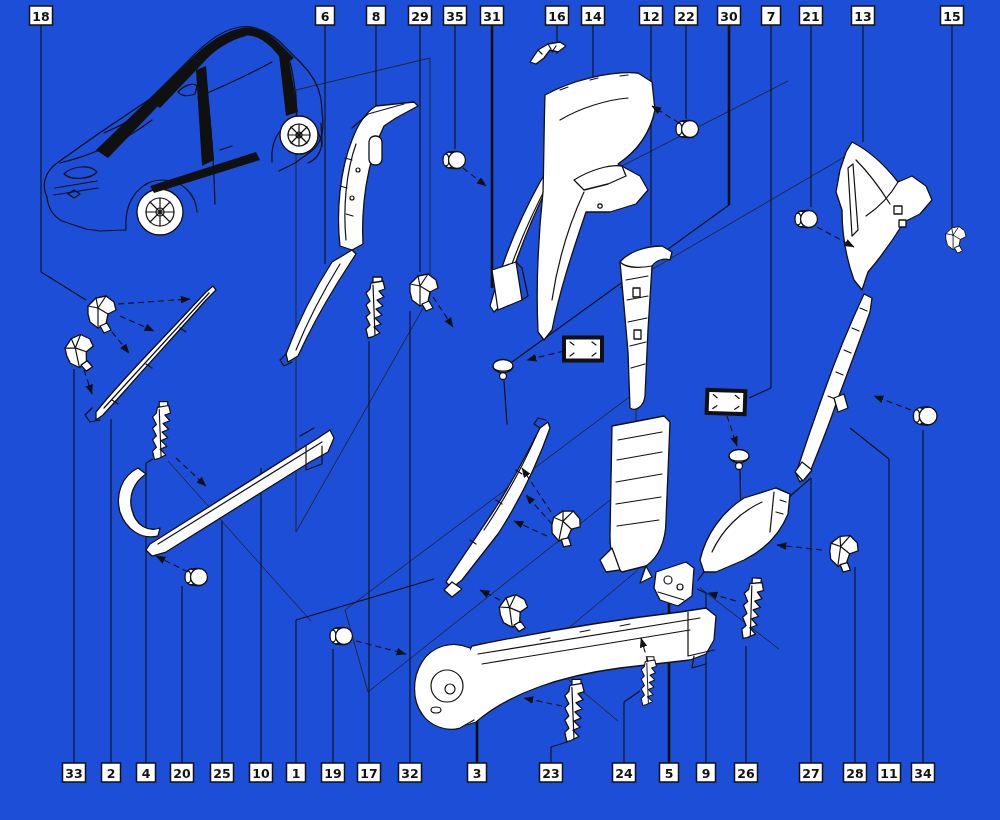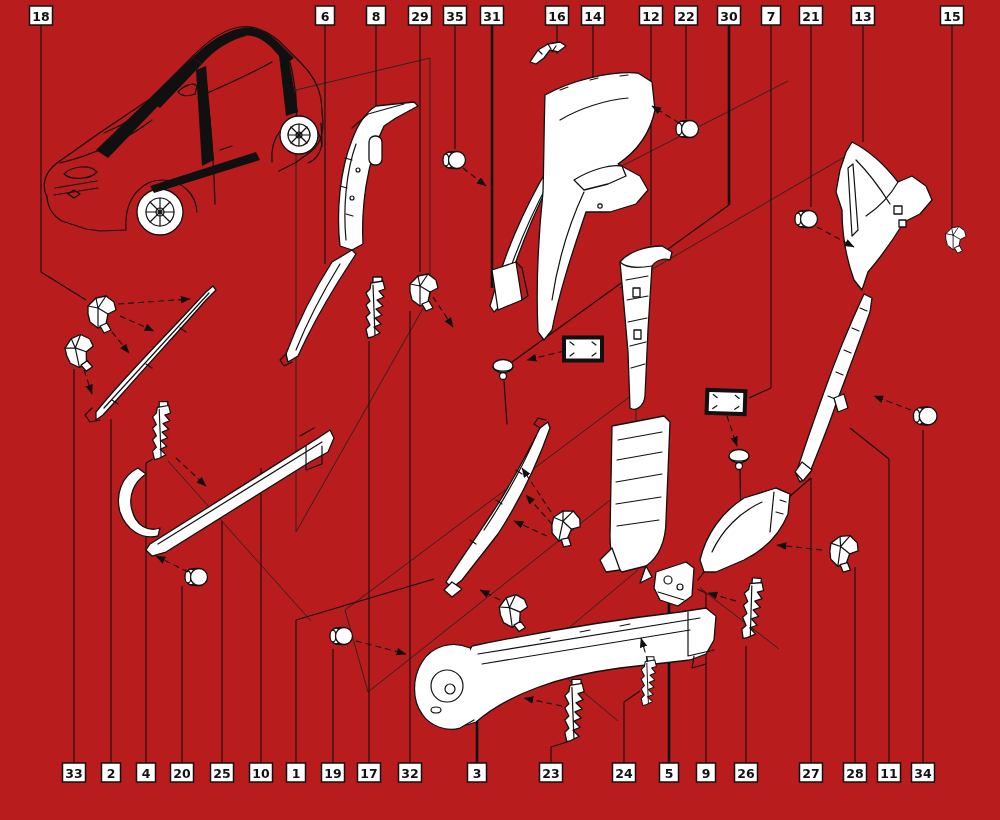--- a/index.html
+++ b/index.html
@@ -1,16 +1,16 @@
 <!DOCTYPE html>
 <html><head>
 <meta charset="utf-8">
 <style>
   html,body{margin:0;padding:0;background:#fff;}
-  .page{position:relative;width:1000px;height:820px;background:#b91c1c;overflow:hidden;}
+  .page{position:relative;width:1000px;height:820px;background:#1d4ed8;overflow:hidden;}
   svg{display:block;}
   .part{fill:#fff;stroke:#111;stroke-width:1.3;stroke-linejoin:round;stroke-linecap:round;}
   .ln{fill:none;stroke:#111;stroke-width:1.2;stroke-linejoin:round;stroke-linecap:round;}
   .thin{fill:none;stroke:#222;stroke-width:0.9;}
   .dash{fill:none;stroke:#111;stroke-width:1.1;stroke-dasharray:6 4;}
   .blk{fill:#101010;stroke:none;}
   .leader{fill:none;stroke:#111;stroke-width:1.1;}
   .leader.bold{stroke-width:2.6;}
   .co-box{fill:#fff;stroke:#111;stroke-width:1.5;}
   .co-text{font:bold 12.5px "DejaVu Sans",sans-serif;text-anchor:middle;fill:#111;}

